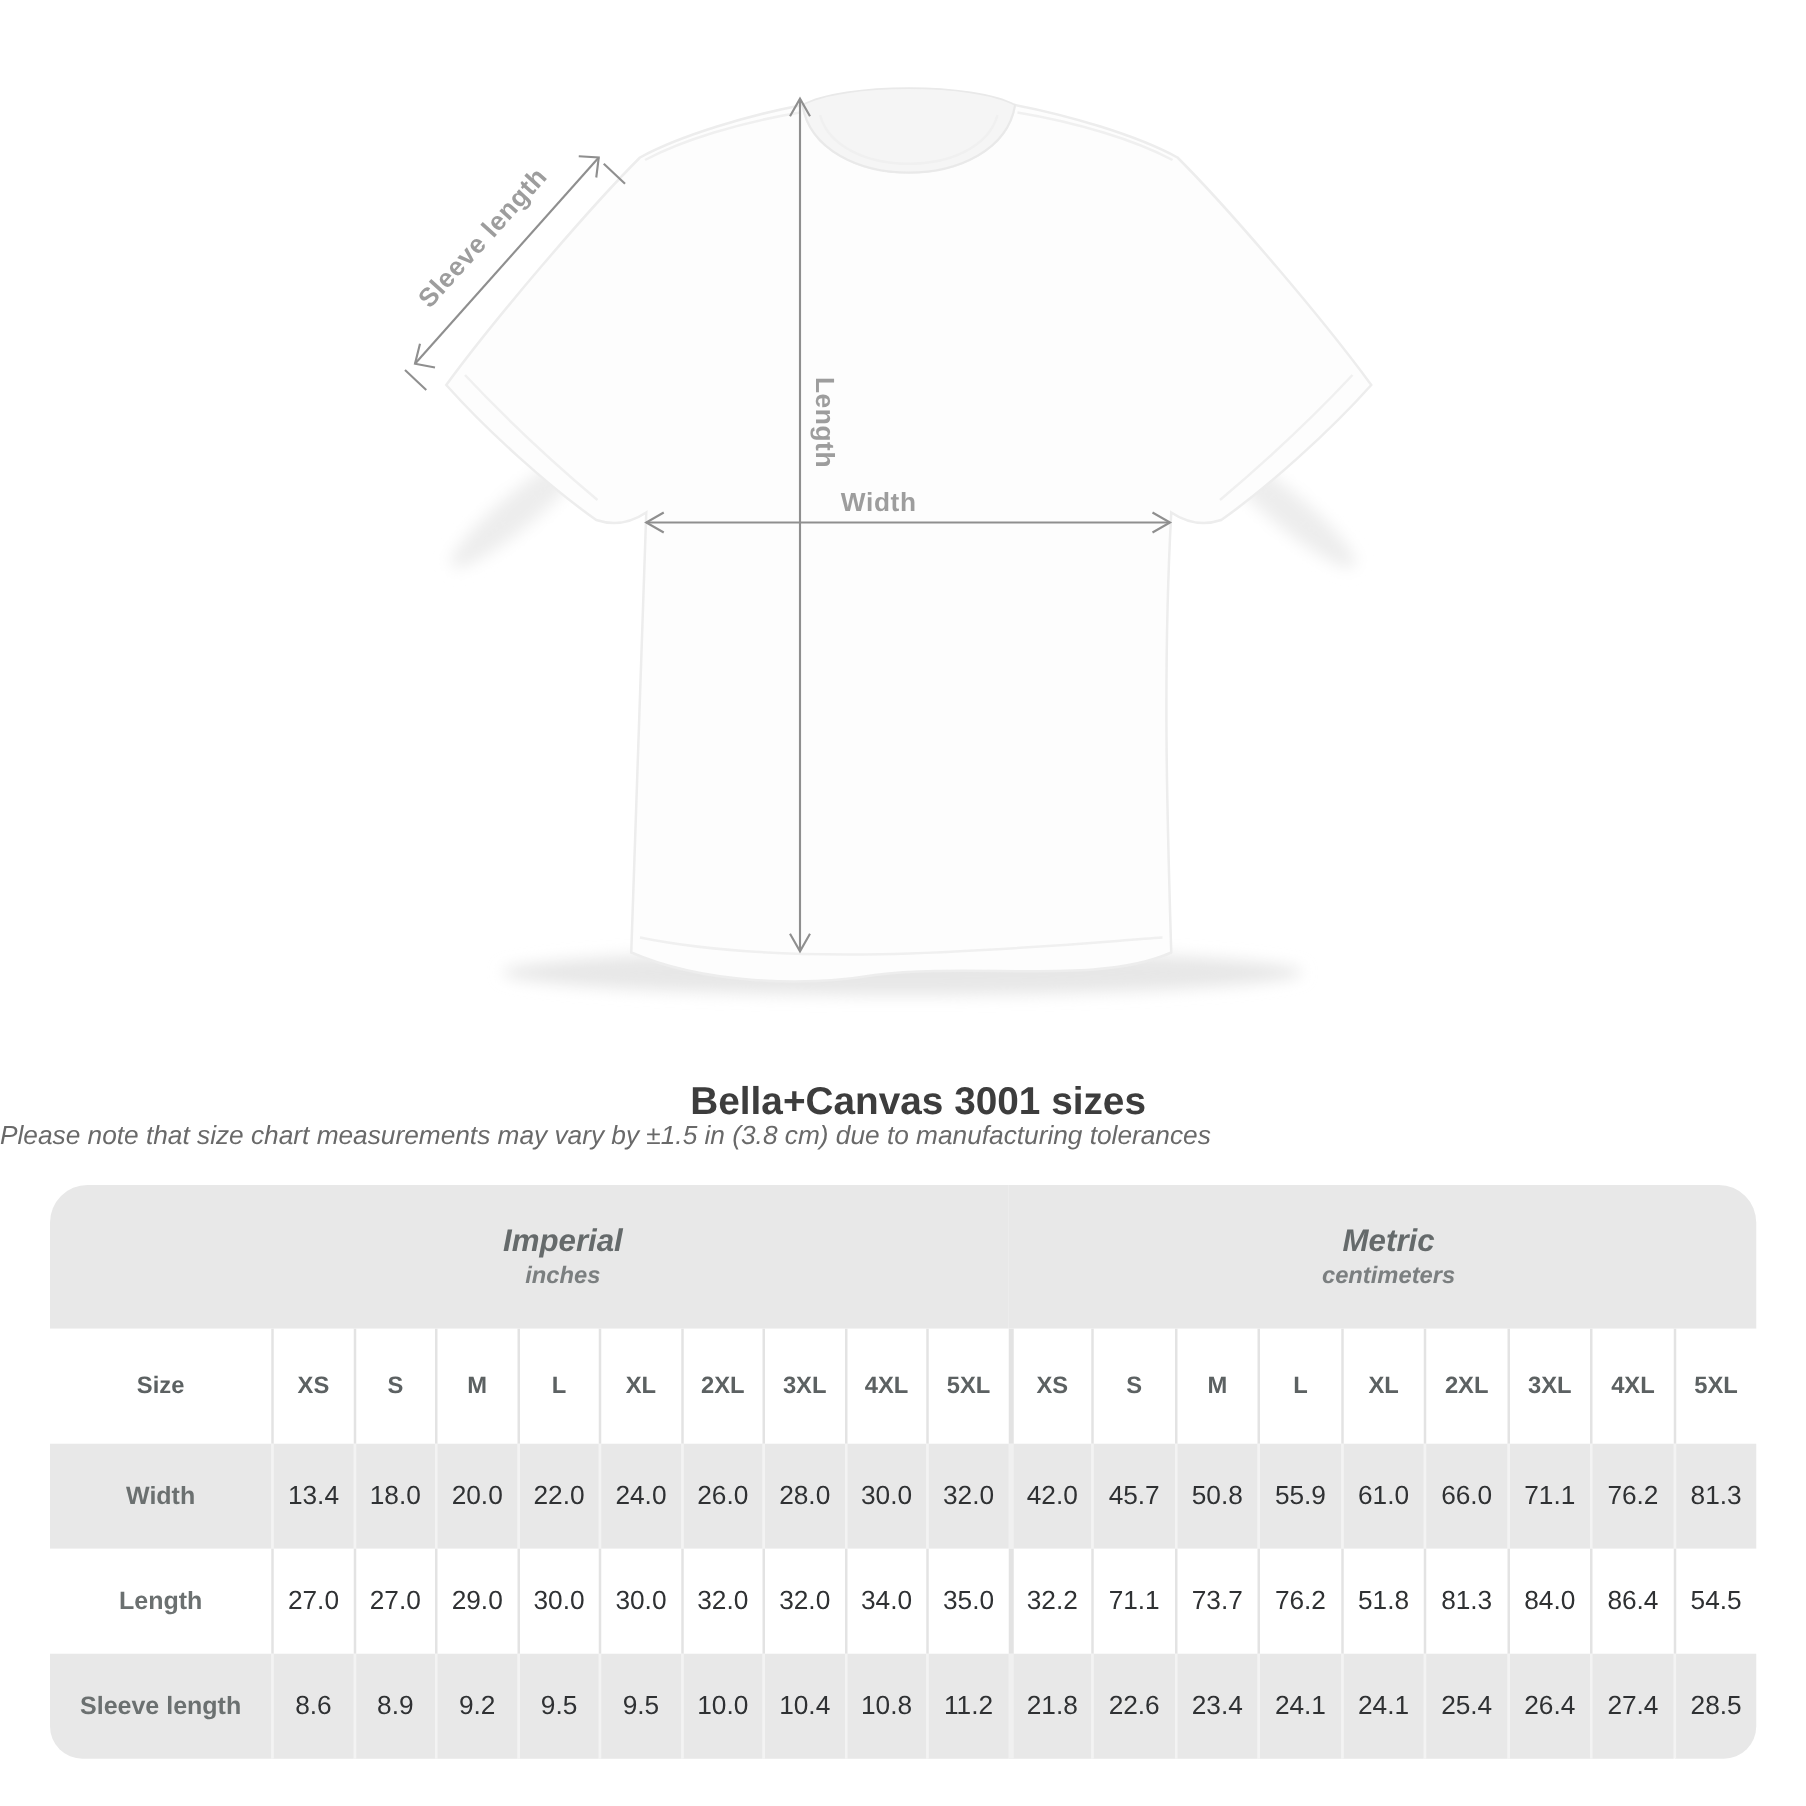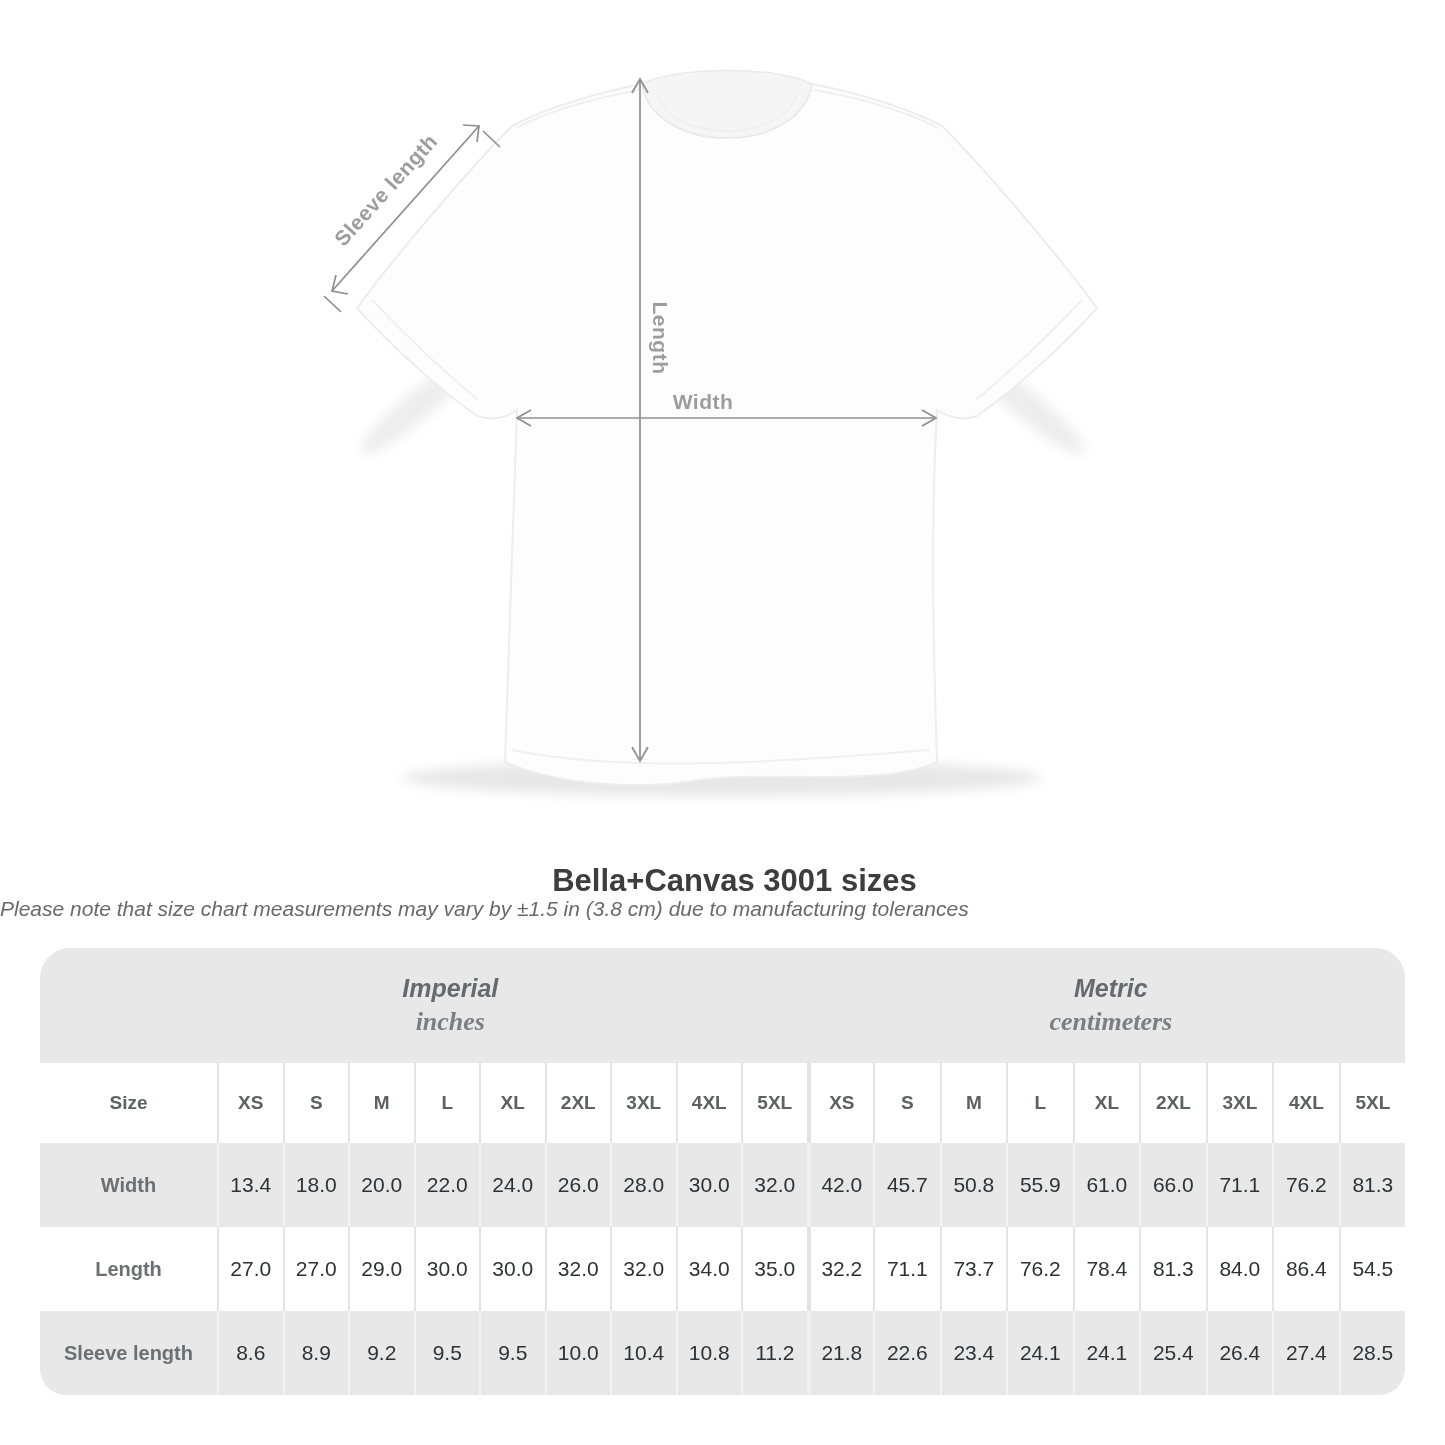--- a/index.html
+++ b/index.html
@@ -30,24 +30,24 @@
   }
   .size-table col.c-label{width:177px;}
   .size-table col.c-imp{width:65.5px;}
   .size-table col.c-met{width:66.5px;}
   .size-table th,.size-table td{padding:0;text-align:center;vertical-align:middle;}
   
   .group-row th{height:115px;background:#e8e8e8;vertical-align:middle;padding-left:10px;}
   .group-row th:first-child{border-top-left-radius:30px;}
   .group-row th:last-child{border-top-right-radius:30px;}
   .group-name{font-size:25px;font-weight:bold;font-style:italic;color:#656a6b;line-height:1.3;}
-  .group-unit{font-size:26px;font-style:italic;color:#7b7f80;line-height:1.3;font-family:Liberation Serif, serif;}
+  .group-unit{font-size:19px;font-style:italic;color:#7b7f80;line-height:1.3;}
   .group-inner.imp{transform:translateX(22px);}
   
-  .size-row th{height:80px;background:#ffffff;font-size:19px;font-weight:bold;color:#5c6162;}
+  .size-row th{height:92px;background:#ffffff;font-size:19px;font-weight:bold;color:#5c6162;}
   
   tbody th{font-size:20px;font-weight:bold;color:#6b7070;}
   tbody td{font-size:21px;font-weight:normal;color:#2f3133;}
   tbody tr{height:84px;}
   tr.r-gray th,tr.r-gray td{background:#e8e8e8;}
   tr.r-white th,tr.r-white td{background:#ffffff;}
   tr.r-last th:first-child{border-bottom-left-radius:26px;}
   tr.r-last td:last-child{border-bottom-right-radius:26px;}
   
   .size-row th.sep,tr.r-white td.sep{border-left:2px solid #e3e3e3;}
@@ -220,21 +220,21 @@
         <td class="sep">30.0</td>
         <td class="sep">30.0</td>
         <td class="sep">32.0</td>
         <td class="sep">32.0</td>
         <td class="sep">34.0</td>
         <td class="sep">35.0</td>
         <td class="metric-start">32.2</td>
         <td class="sep">71.1</td>
         <td class="sep">73.7</td>
         <td class="sep">76.2</td>
-        <td class="sep">78.4</td>
+        <td class="sep">51.8</td>
         <td class="sep">81.3</td>
         <td class="sep">84.0</td>
         <td class="sep">86.4</td>
         <td class="sep">54.5</td>
       </tr>
       <tr class="r-gray r-last">
         <th>Sleeve length</th>
         <td class="sep">8.6</td>
         <td class="sep">8.9</td>
         <td class="sep">9.2</td>

